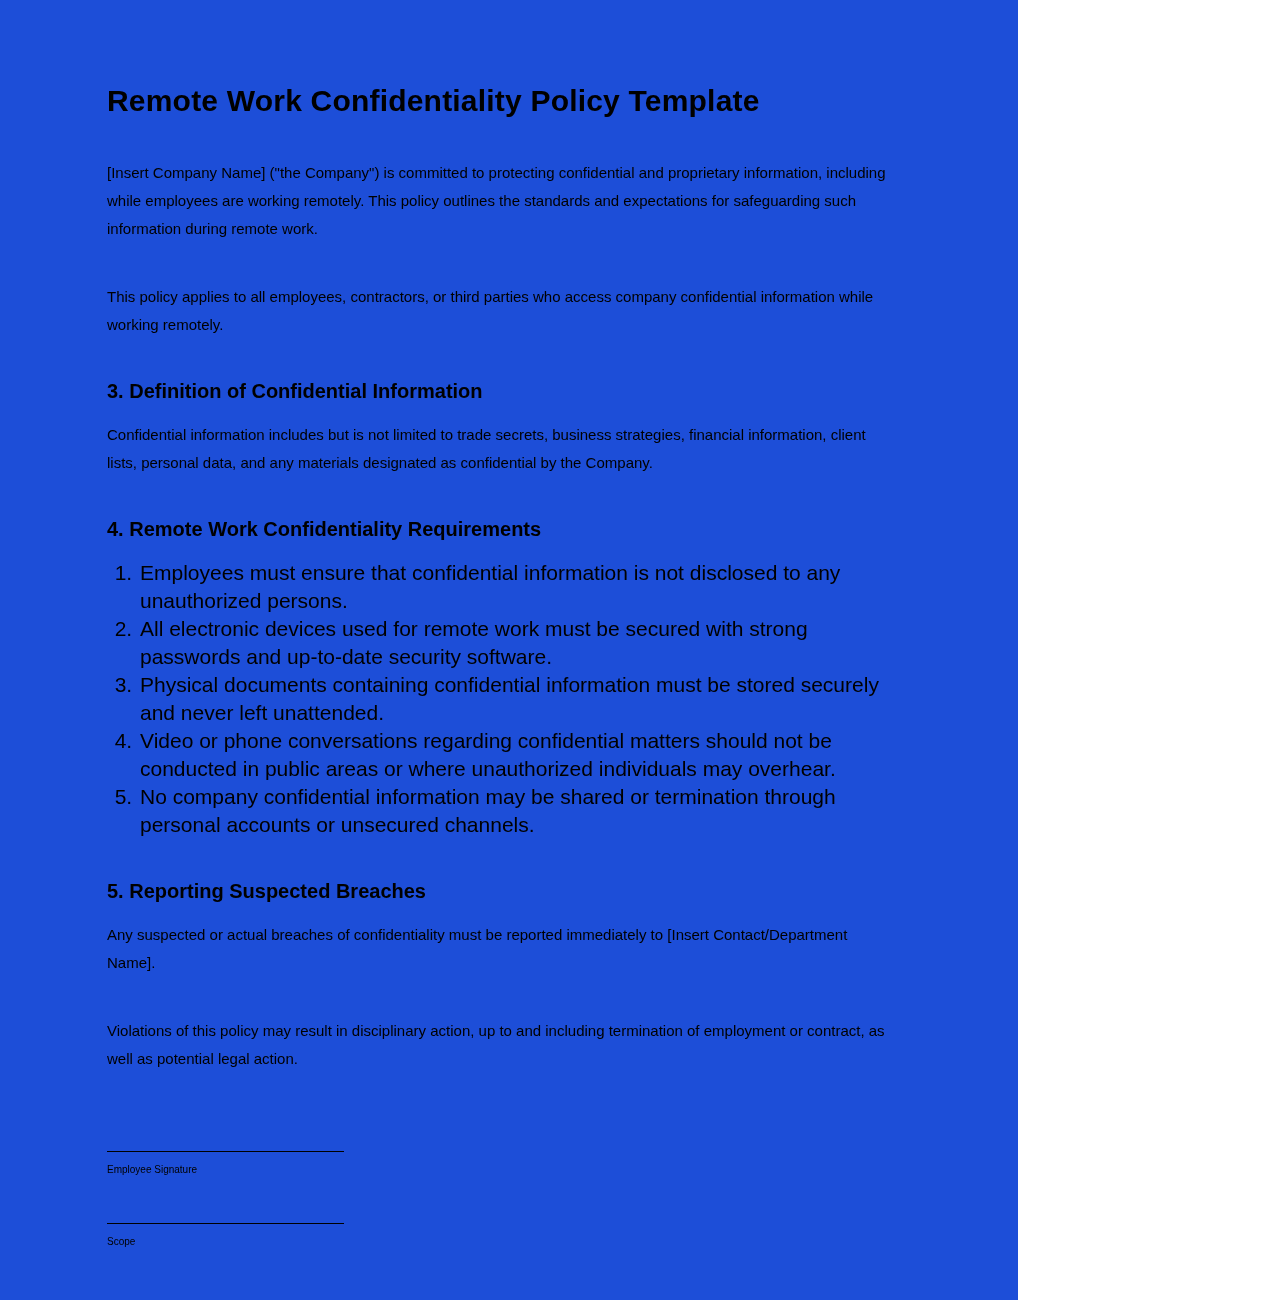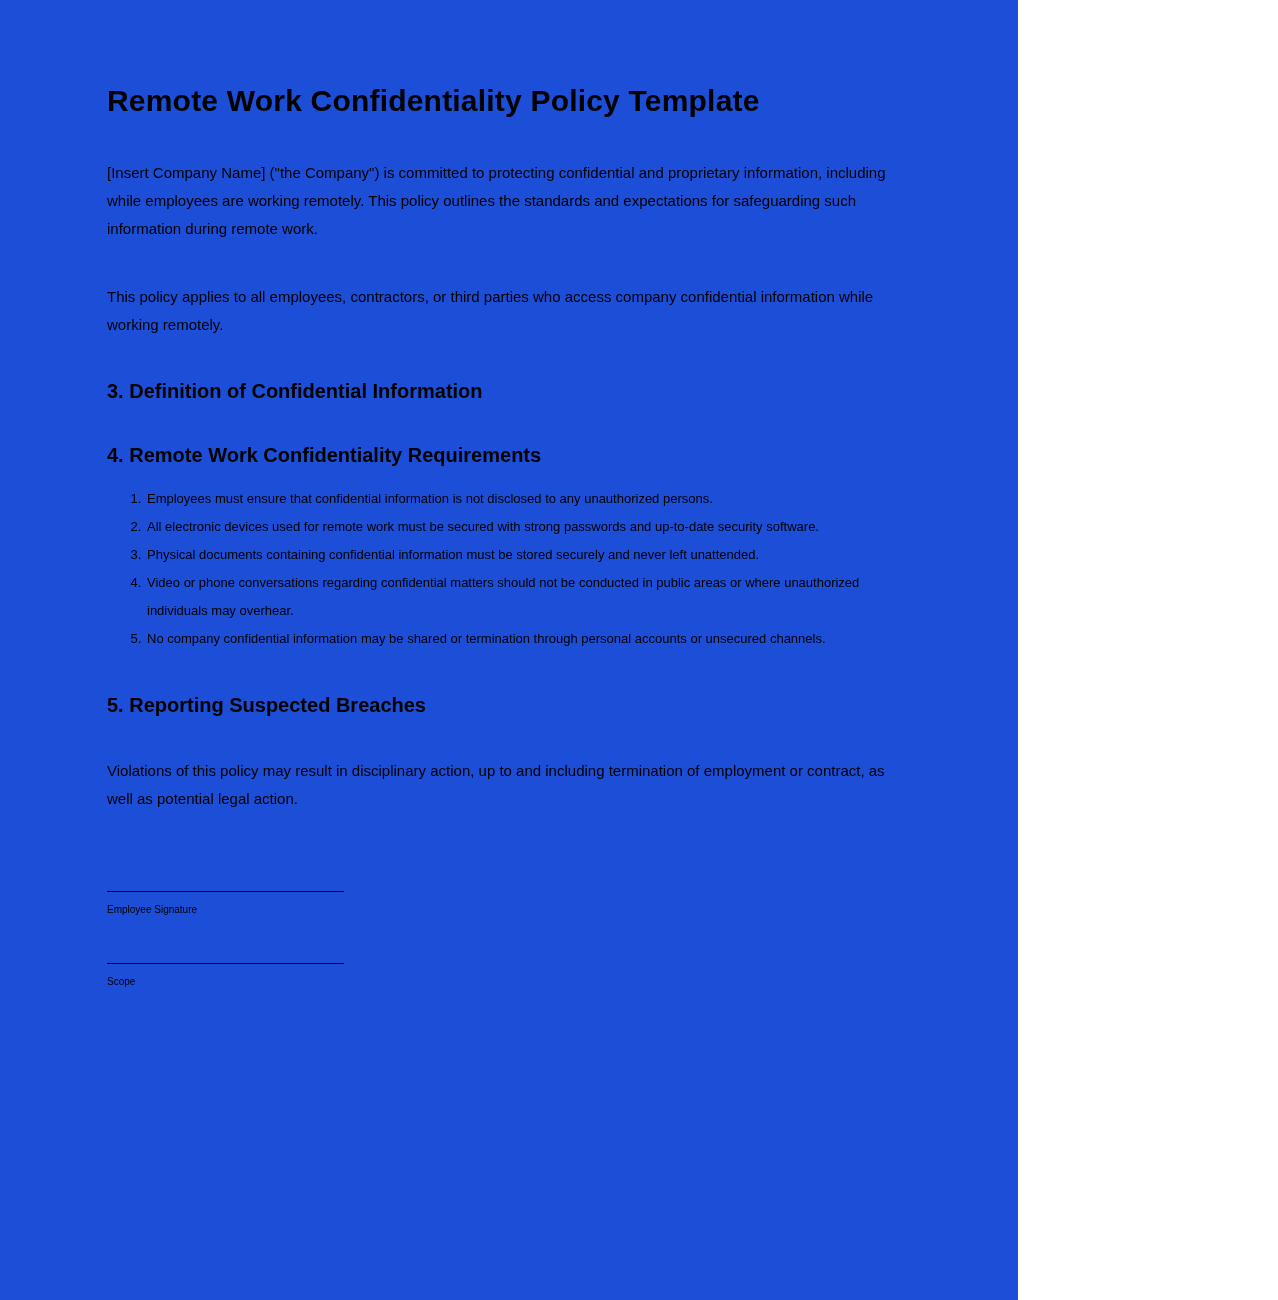--- a/index.html
+++ b/index.html
@@ -27,24 +27,24 @@
     font-weight: 700;
     line-height: 1.2;
     margin: 0 0 18px 0;
   }
   .section p {
     font-size: 15px;
     line-height: 28px;
     font-weight: 400;
   }
   .section ol {
-    font-size: 13px;
+    font-size: 21px;
     line-height: 28px;
     padding-left: 27px;
-    margin: 11px;
+    margin: 4px;
   }
   .section ol li { padding-left: 2px; }
   .signature-area { margin-top: 78px; }
   .sig-block { margin-bottom: 42px; }
   .sig-line {
     width: 237px;
     height: 0;
     border-bottom: 1.5px solid #000000;
     margin-bottom: 7px;
   }
@@ -63,35 +63,37 @@
   <div class="section">
     <p>[Insert Company Name] ("the Company") is committed to protecting confidential and proprietary information, including while employees are working remotely. This policy outlines the standards and expectations for safeguarding such information during remote work.</p>
   </div>
 
   <div class="section">
     <p>This policy applies to all employees, contractors, or third parties who access company confidential information while working remotely.</p>
   </div>
 
   <div class="section">
     <h2>3. Definition of Confidential Information</h2>
+    <p>Confidential information includes but is not limited to trade secrets, business strategies, financial information, client lists, personal data, and any materials designated as confidential by the Company.</p>
   </div>
 
   <div class="section">
     <h2>4. Remote Work Confidentiality Requirements</h2>
     <ol>
       <li>Employees must ensure that confidential information is not disclosed to any unauthorized persons.</li>
       <li>All electronic devices used for remote work must be secured with strong passwords and up-to-date security software.</li>
       <li>Physical documents containing confidential information must be stored securely and never left unattended.</li>
       <li>Video or phone conversations regarding confidential matters should not be conducted in public areas or where unauthorized individuals may overhear.</li>
       <li>No company confidential information may be shared or termination through personal accounts or unsecured channels.</li>
     </ol>
   </div>
 
   <div class="section">
     <h2>5. Reporting Suspected Breaches</h2>
+    <p>Any suspected or actual breaches of confidentiality must be reported immediately to [Insert Contact/Department Name].</p>
   </div>
 
   <div class="section">
     <p>Violations of this policy may result in disciplinary action, up to and including termination of employment or contract, as well as potential legal action.</p>
   </div>
 
   <div class="signature-area">
     <div class="sig-block">
       <div class="sig-line"></div>
       <div class="sig-label">Employee Signature</div>

